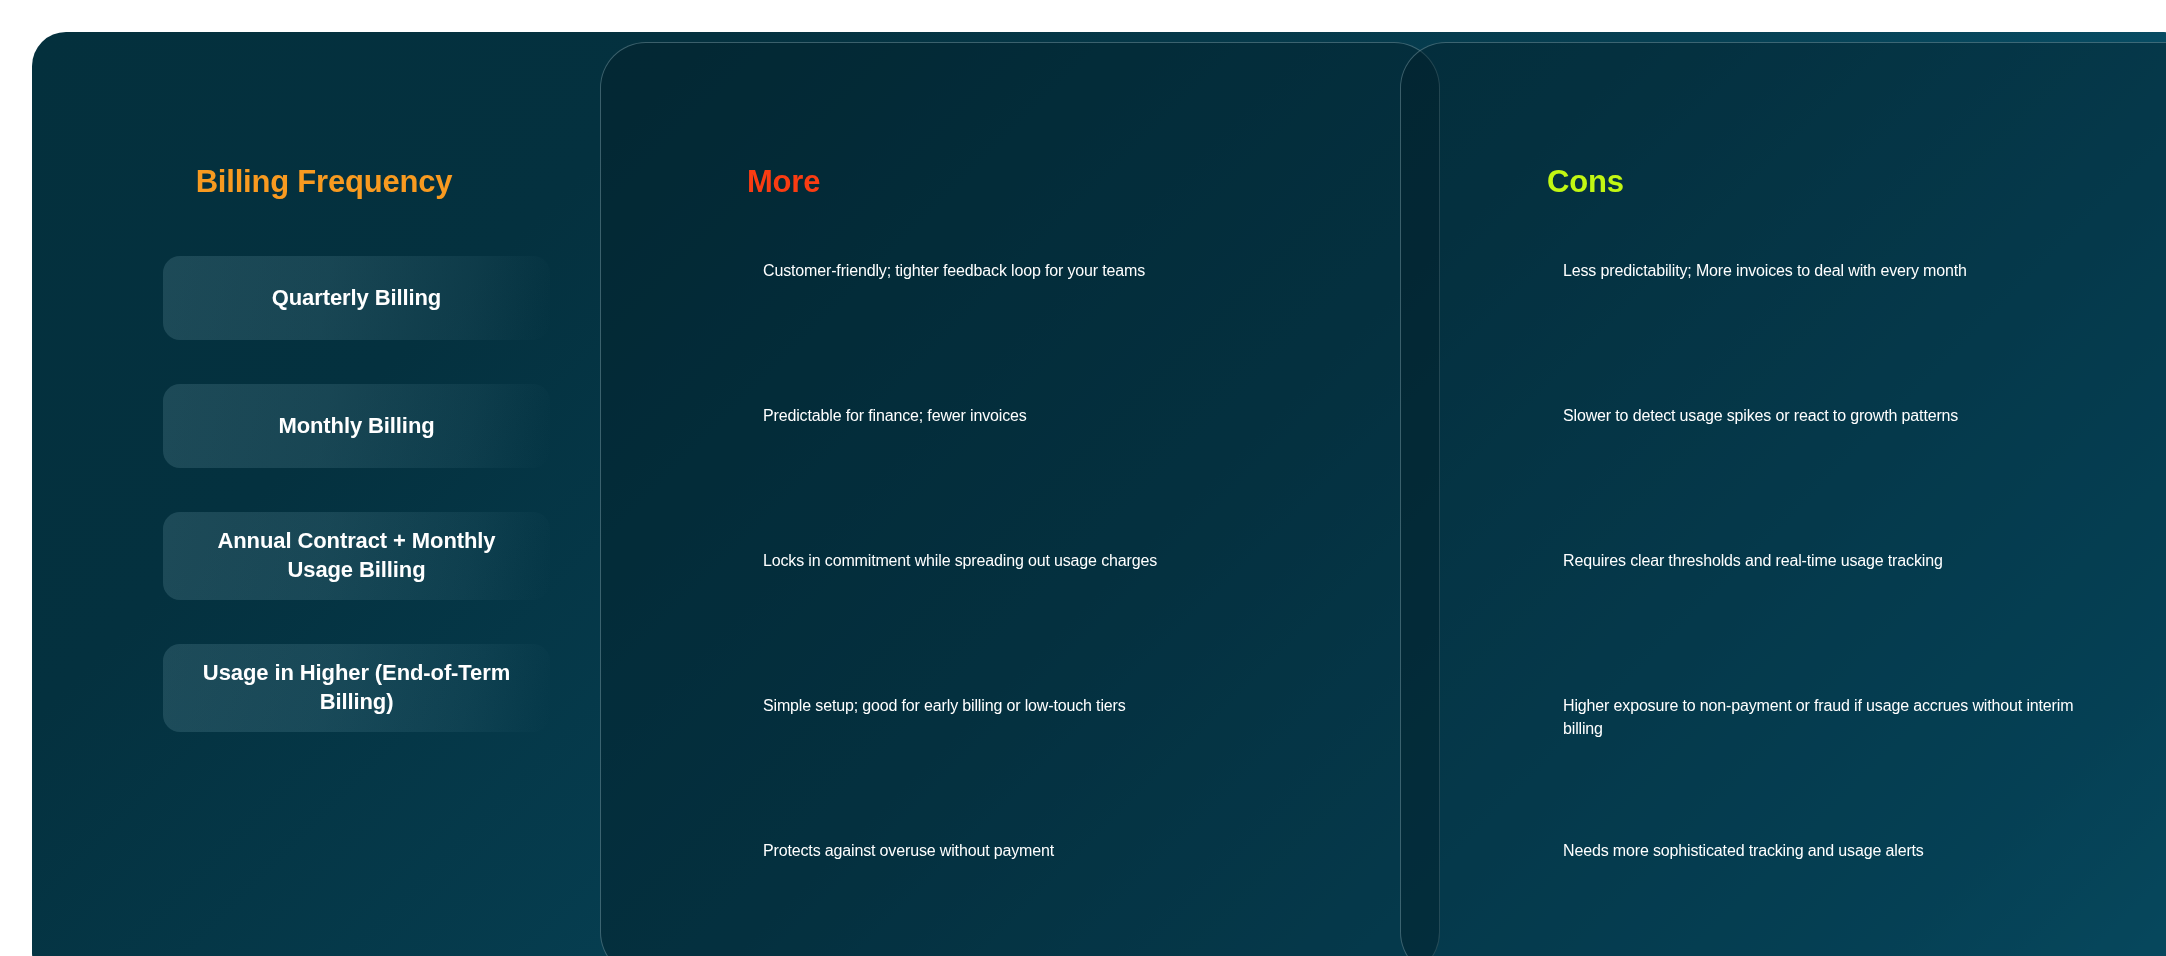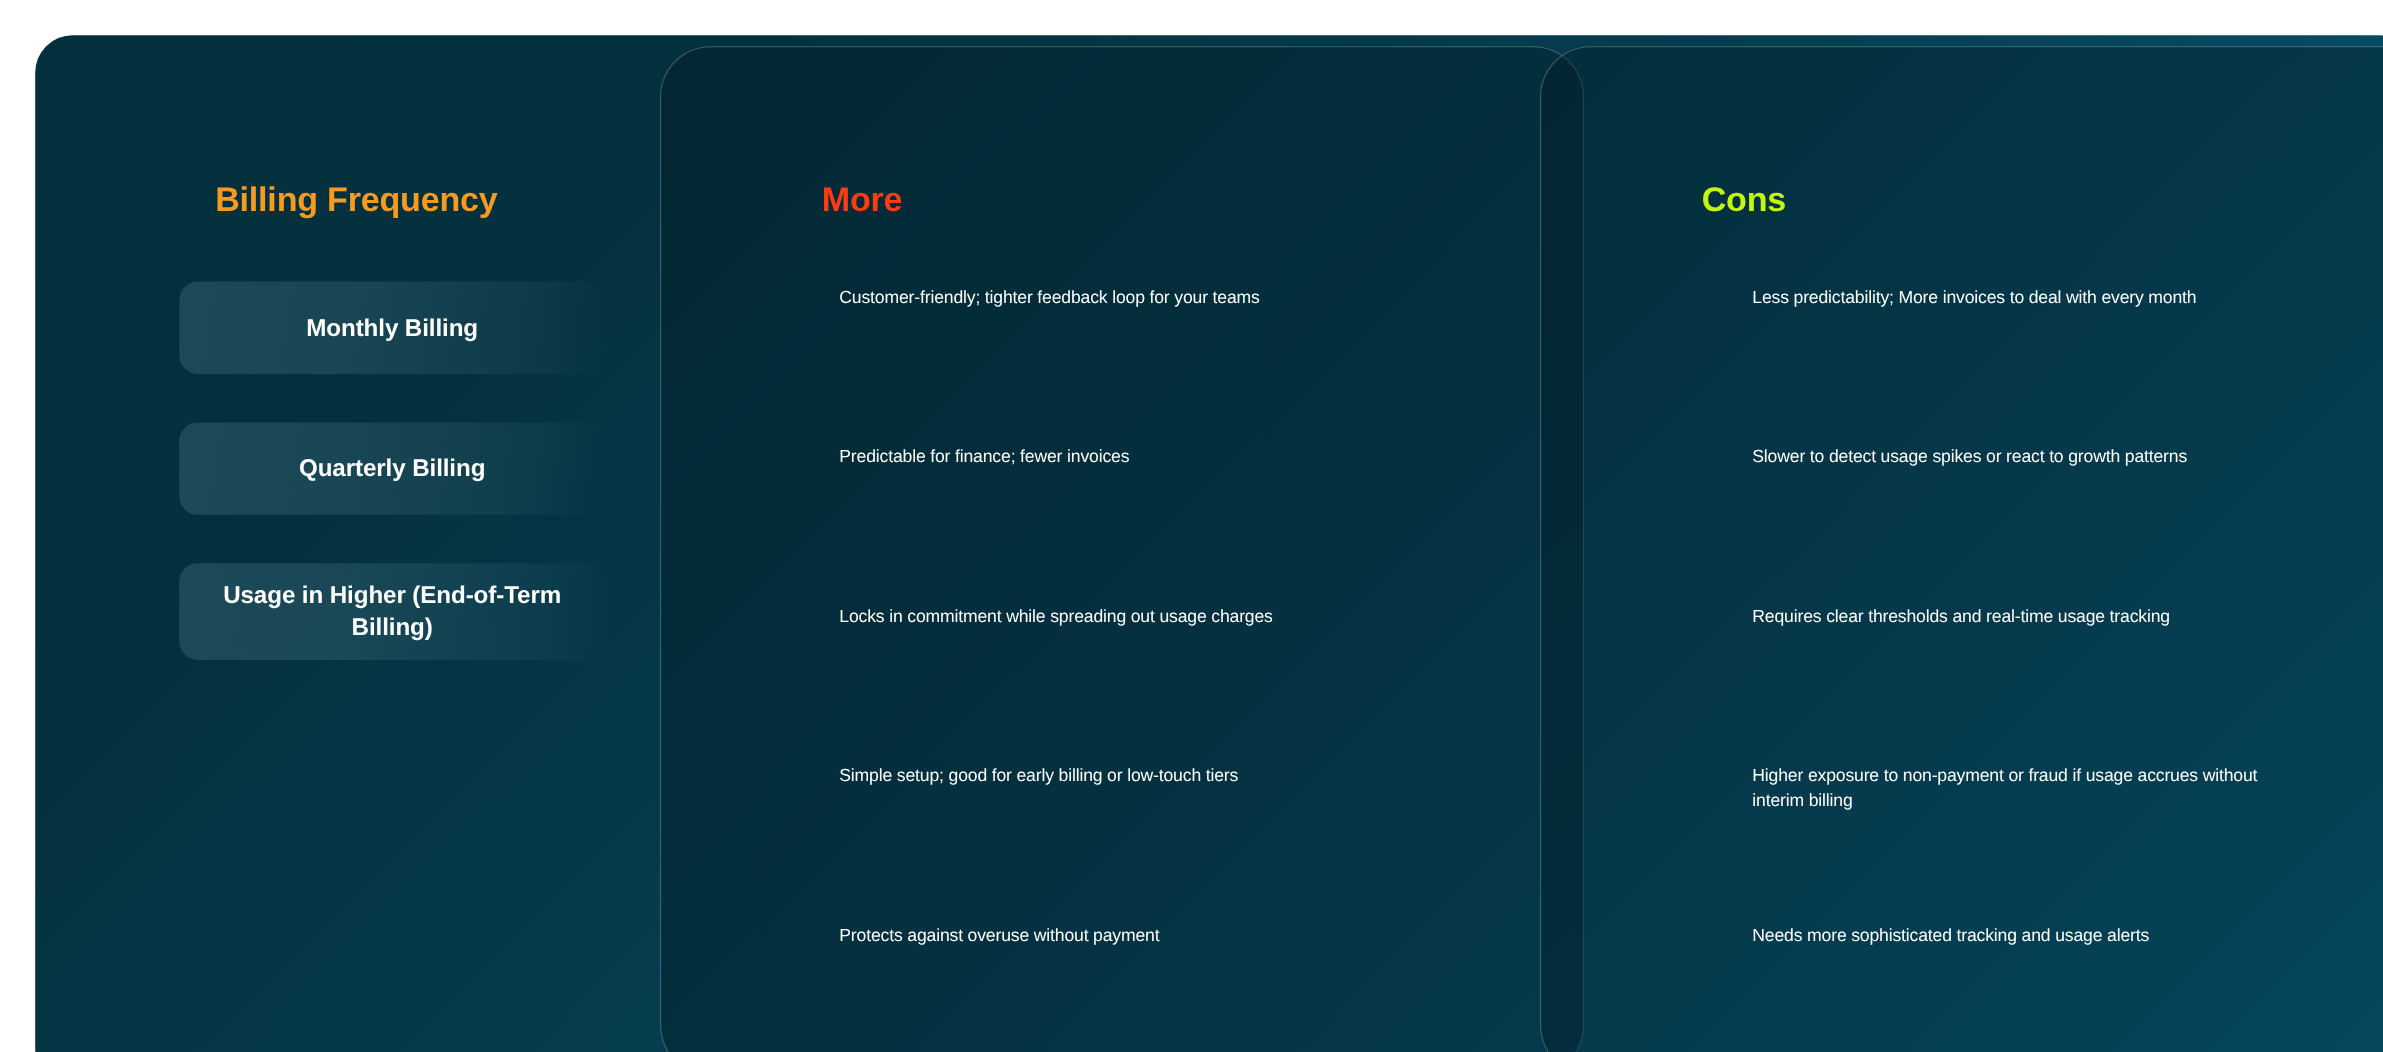--- a/index.html
+++ b/index.html
@@ -123,34 +123,35 @@
   }
   .item {
     position: absolute;
     color: #ffffff;
     font-size: 16px;
     font-weight: 400;
     line-height: 1.44;
     letter-spacing: -0.15px;
   }
   .col-pros .item { max-width: 600px; }
-  .col-cons .item { max-width: 640px; margin-left: 30px; }
+  .col-cons .item { max-width: 640px; }
 </style>
 </head>
 <body>
 
 <div class="board">
   <div class="columns">
 
     <div class="col col-frequency">
       <div class="col-inner">
         <div class="col-head head-frequency">Billing Frequency</div>
         <div class="pill-stack">
+          <div class="pill">Quarterly Billing</div>
           <div class="pill">Monthly Billing</div>
-          <div class="pill">Quarterly Billing</div>
+          <div class="pill tall">Annual Contract + Monthly Usage Billing</div>
           <div class="pill tall">Usage in Higher (End-of-Term Billing)</div>
         </div>
       </div>
     </div>
 
     <div class="col col-pros">
       <div class="panel"></div>
       <div class="col-inner">
         <div class="col-head head-pros">More</div>
         <div class="item-list">

